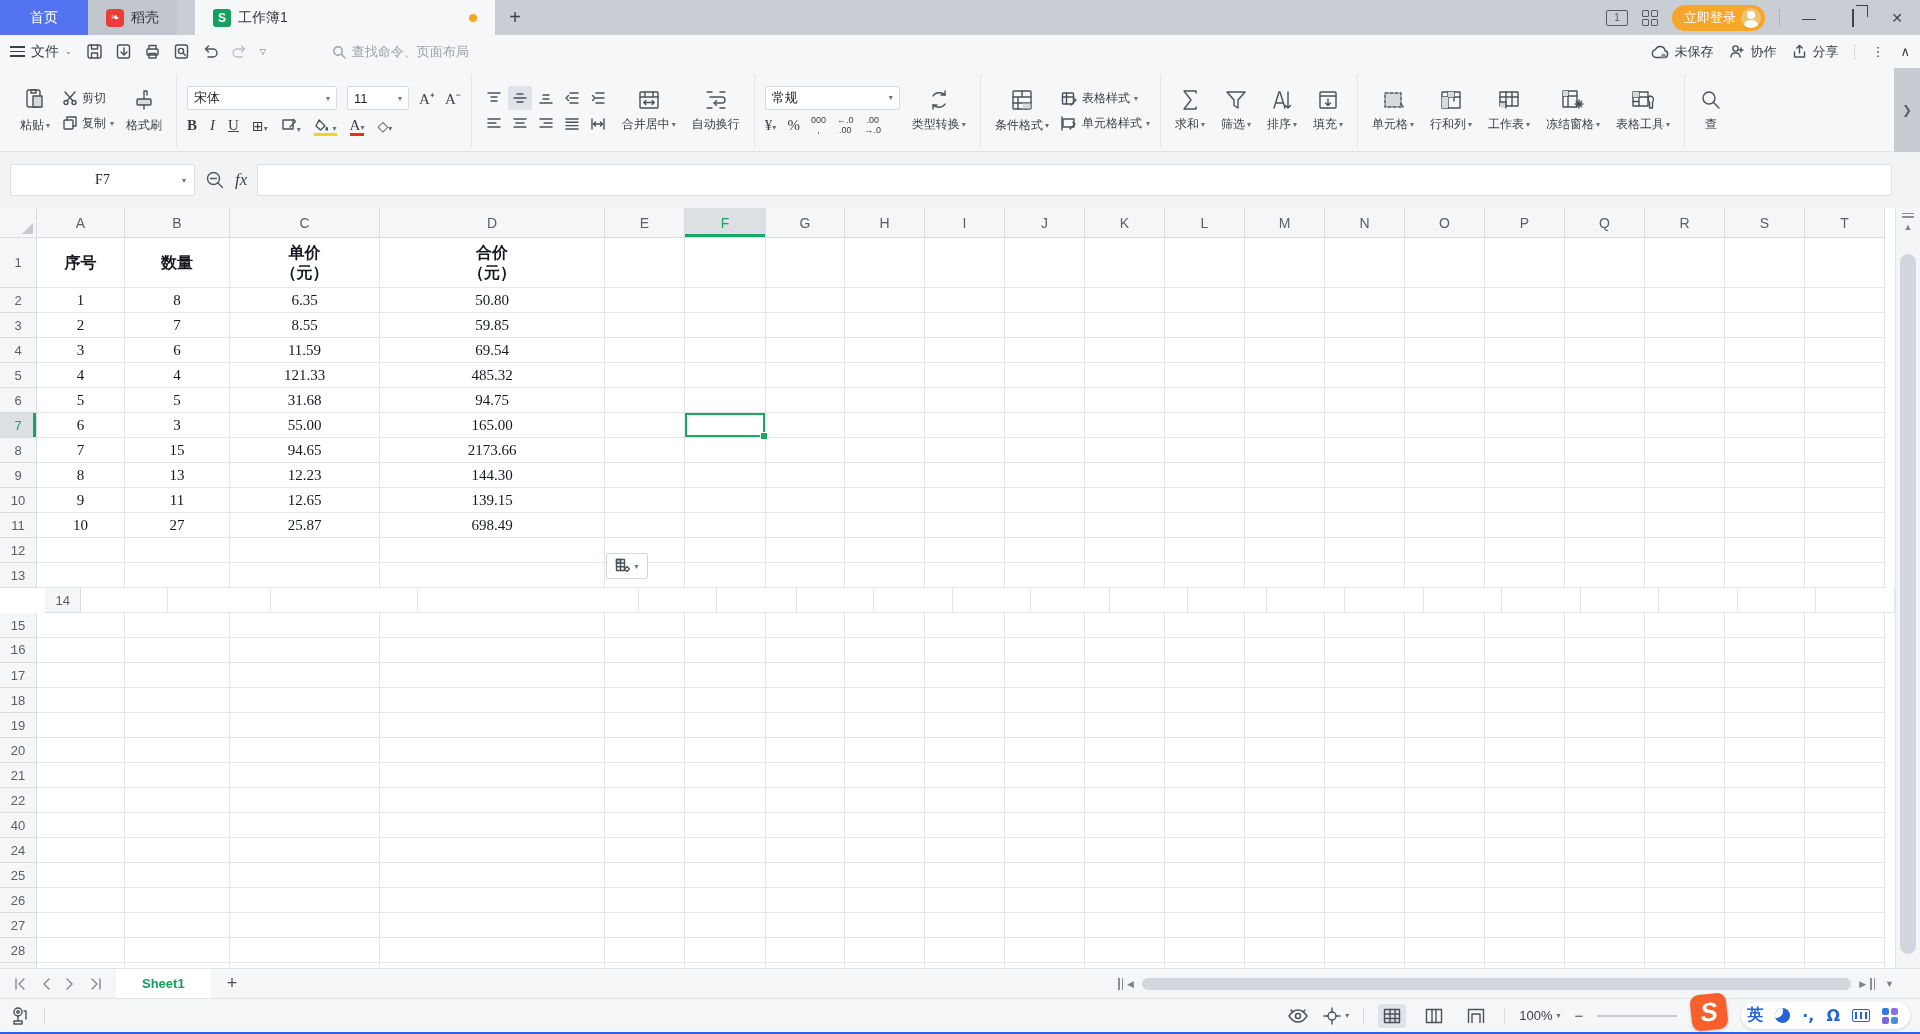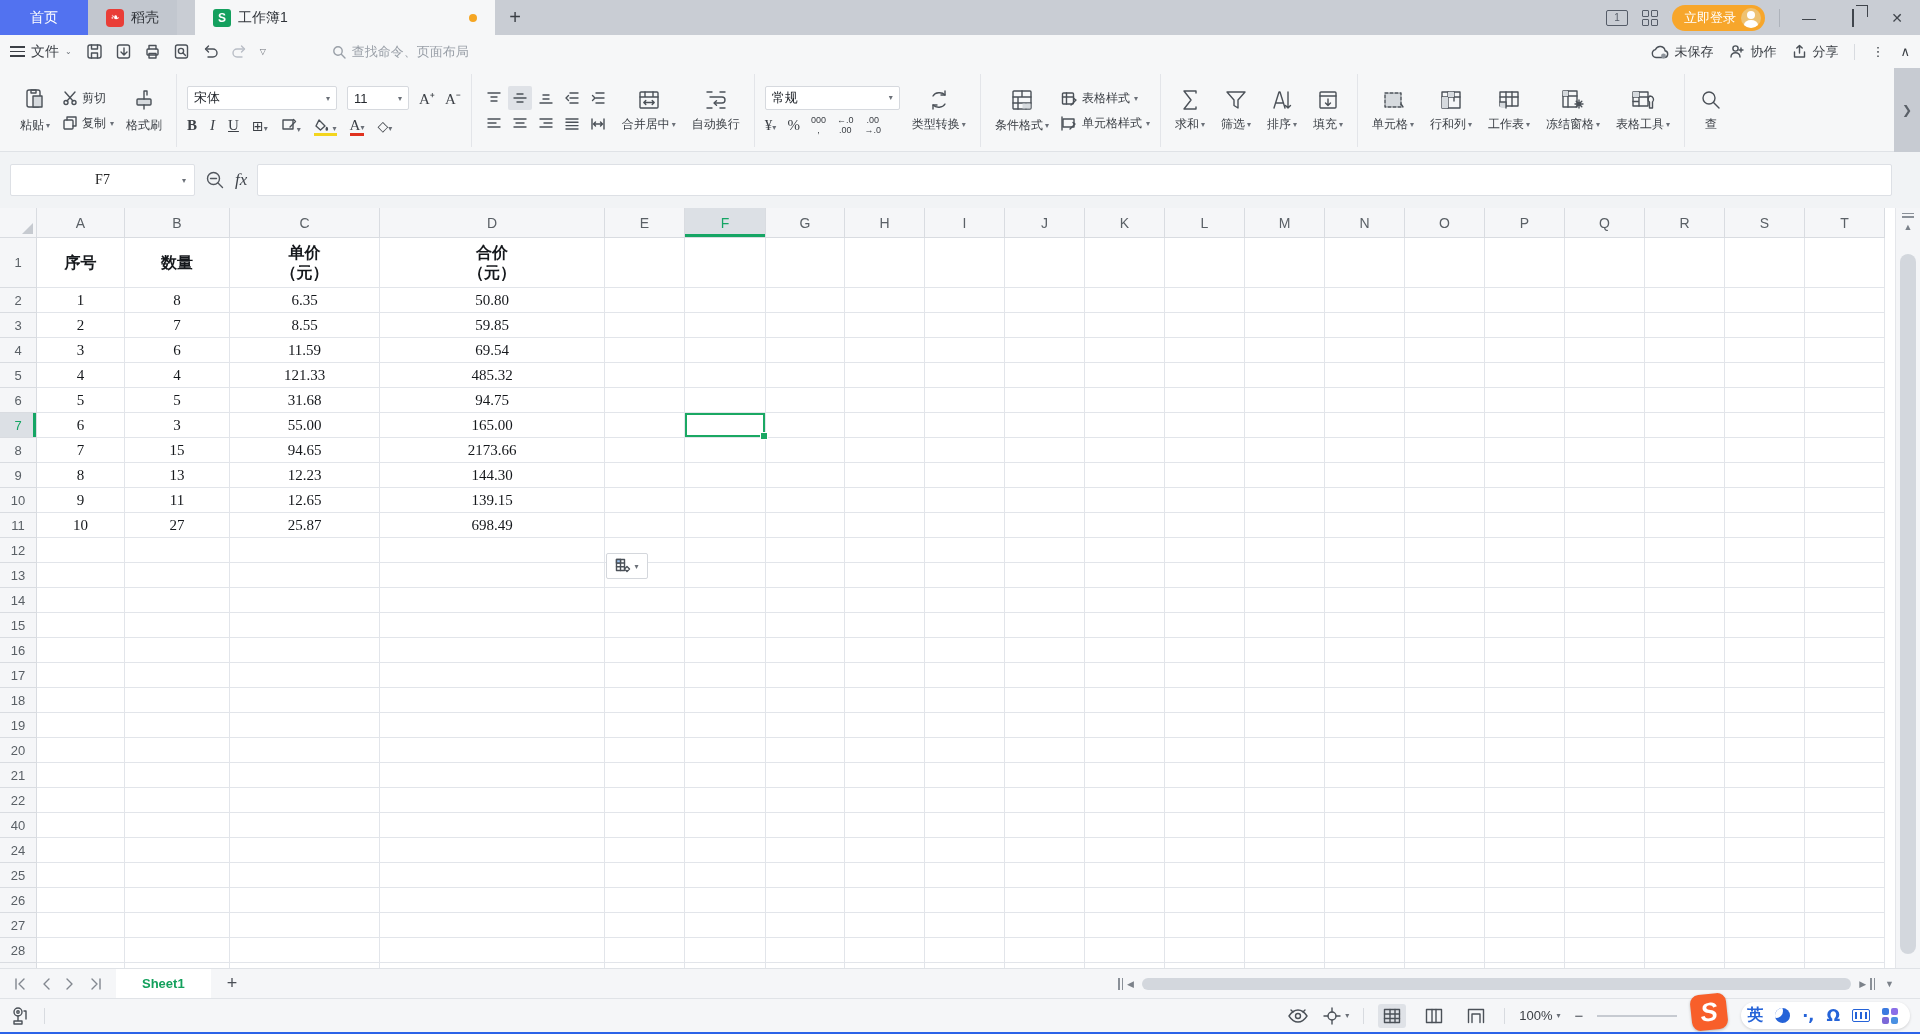--- a/index.html
+++ b/index.html
@@ -915,21 +915,21 @@
           <div class="cell" style="width: 80px;"></div>
           <div class="cell" style="width: 80px;"></div>
           <div class="cell" style="width: 80px;"></div>
           <div class="cell" style="width: 80px;"></div>
           <div class="cell" style="width: 80px;"></div>
           <div class="cell" style="width: 80px;"></div>
           <div class="cell" style="width: 80px;"></div>
           <div class="cell" style="width: 80px;"></div>
           <div class="cell" style="width: 80px;"></div>
         </div>
-        <div class="grid-row" style="height: 25px;">
+        <div class="grid-row" style="height: 25px; margin-left: 45px;">
           <div class="rowhdr">14</div>
           <div class="cell" style="width: 88px;"></div>
           <div class="cell" style="width: 105px;"></div>
           <div class="cell" style="width: 150px;"></div>
           <div class="cell" style="width: 225px;"></div>
           <div class="cell" style="width: 80px;"></div>
           <div class="cell" style="width: 81px;"></div>
           <div class="cell" style="width: 79px;"></div>
           <div class="cell" style="width: 80px;"></div>
           <div class="cell" style="width: 80px;"></div>
@@ -961,21 +961,21 @@
           <div class="cell" style="width: 80px;"></div>
           <div class="cell" style="width: 80px;"></div>
           <div class="cell" style="width: 80px;"></div>
           <div class="cell" style="width: 80px;"></div>
           <div class="cell" style="width: 80px;"></div>
           <div class="cell" style="width: 80px;"></div>
           <div class="cell" style="width: 80px;"></div>
           <div class="cell" style="width: 80px;"></div>
           <div class="cell" style="width: 80px;"></div>
         </div>
-        <div class="grid-row" style="height: 25px;">
+        <div class="grid-row" style="height: 25px; font-family: Liberation Mono, monospace;">
           <div class="rowhdr">16</div>
           <div class="cell" style="width: 88px;"></div>
           <div class="cell" style="width: 105px;"></div>
           <div class="cell" style="width: 150px;"></div>
           <div class="cell" style="width: 225px;"></div>
           <div class="cell" style="width: 80px;"></div>
           <div class="cell" style="width: 81px;"></div>
           <div class="cell" style="width: 79px;"></div>
           <div class="cell" style="width: 80px;"></div>
           <div class="cell" style="width: 80px;"></div>

